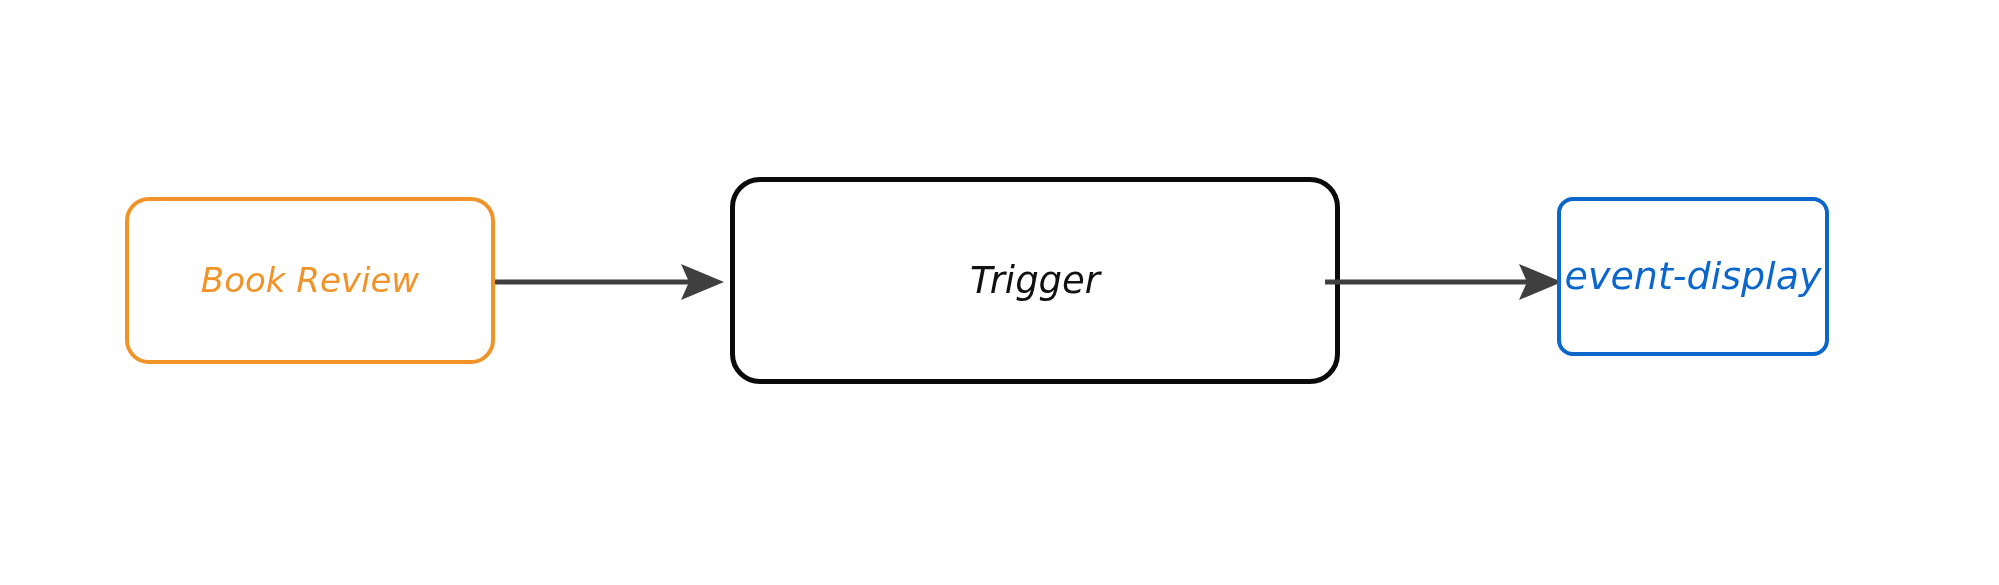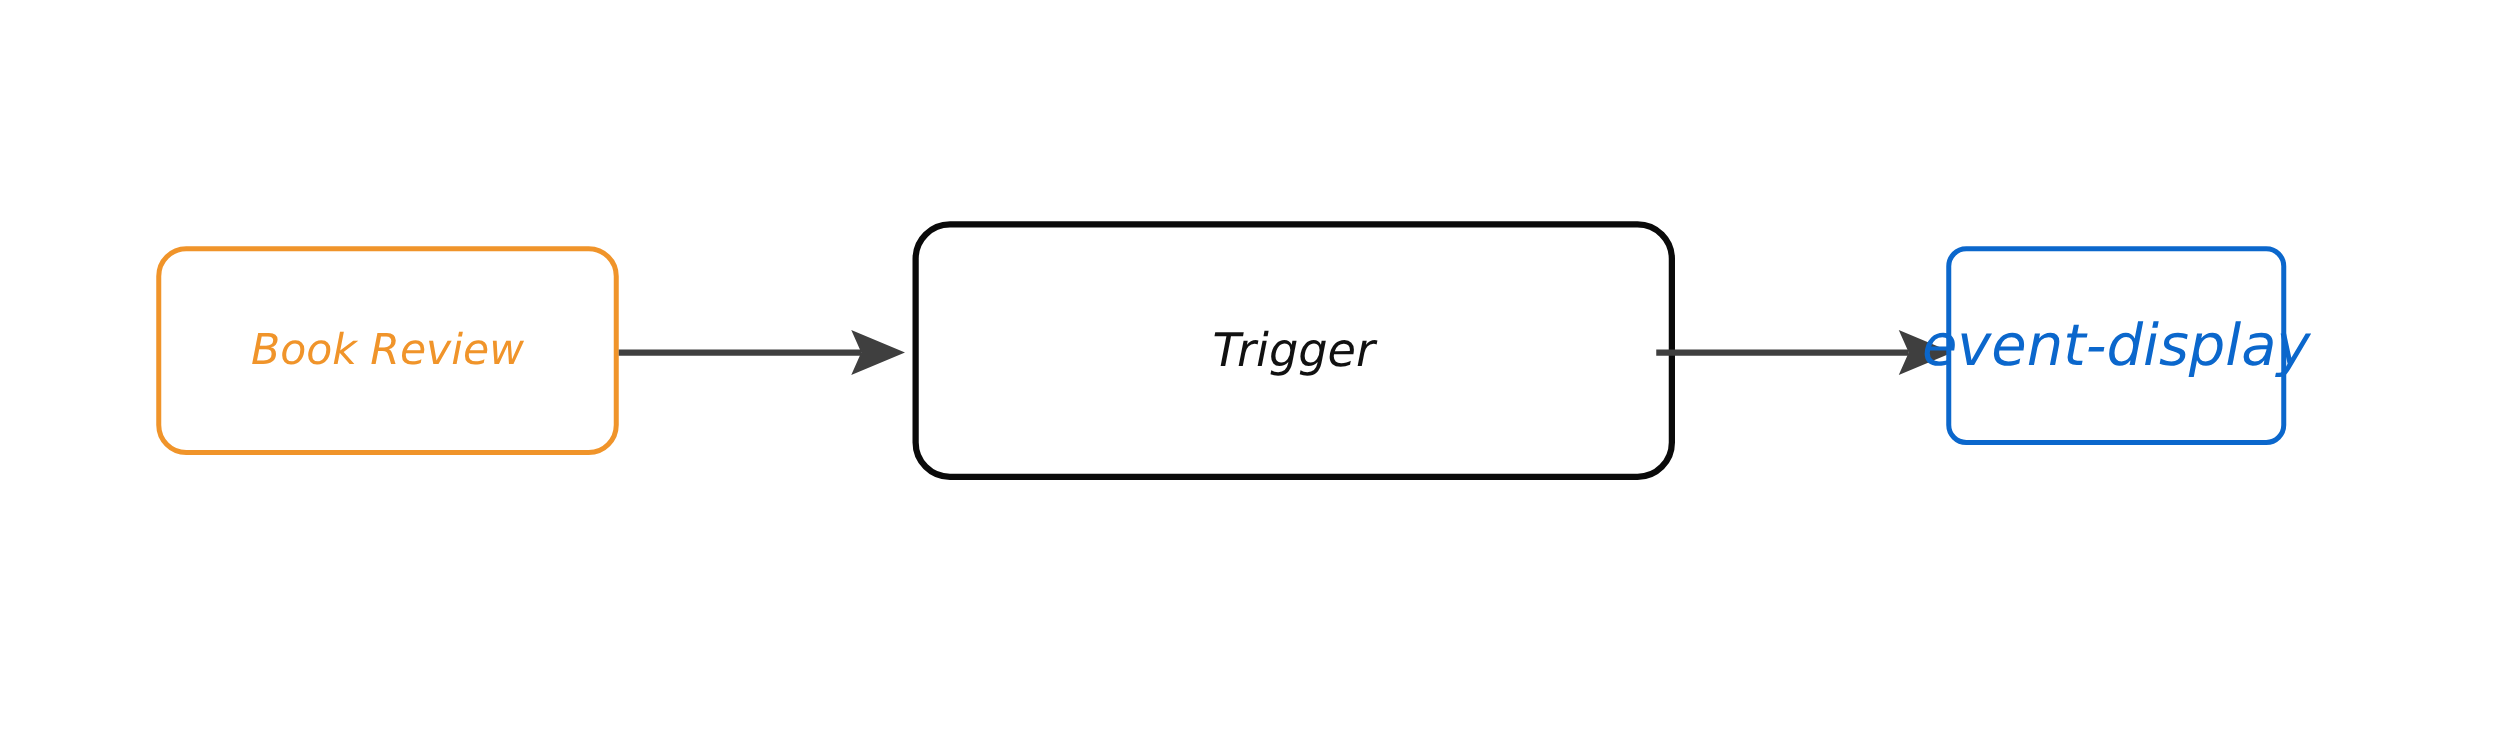--- a/index.html
+++ b/index.html
@@ -72,21 +72,21 @@
   .node-sink {
     left: 1557px;
     top: 197px;
     width: 272px;
     height: 159px;
     border: 4px solid #0b67cc;
     border-radius: 16px;
   }
   .node-sink .line {
     color: #0b67cc;
-    font-size: 46px;
+    font-size: 38px;
     line-height: 1.32;
     font-weight: 400;
   }
 
   
   .edge {
     position: absolute;
     height: 40px;
     display: block;
   }

